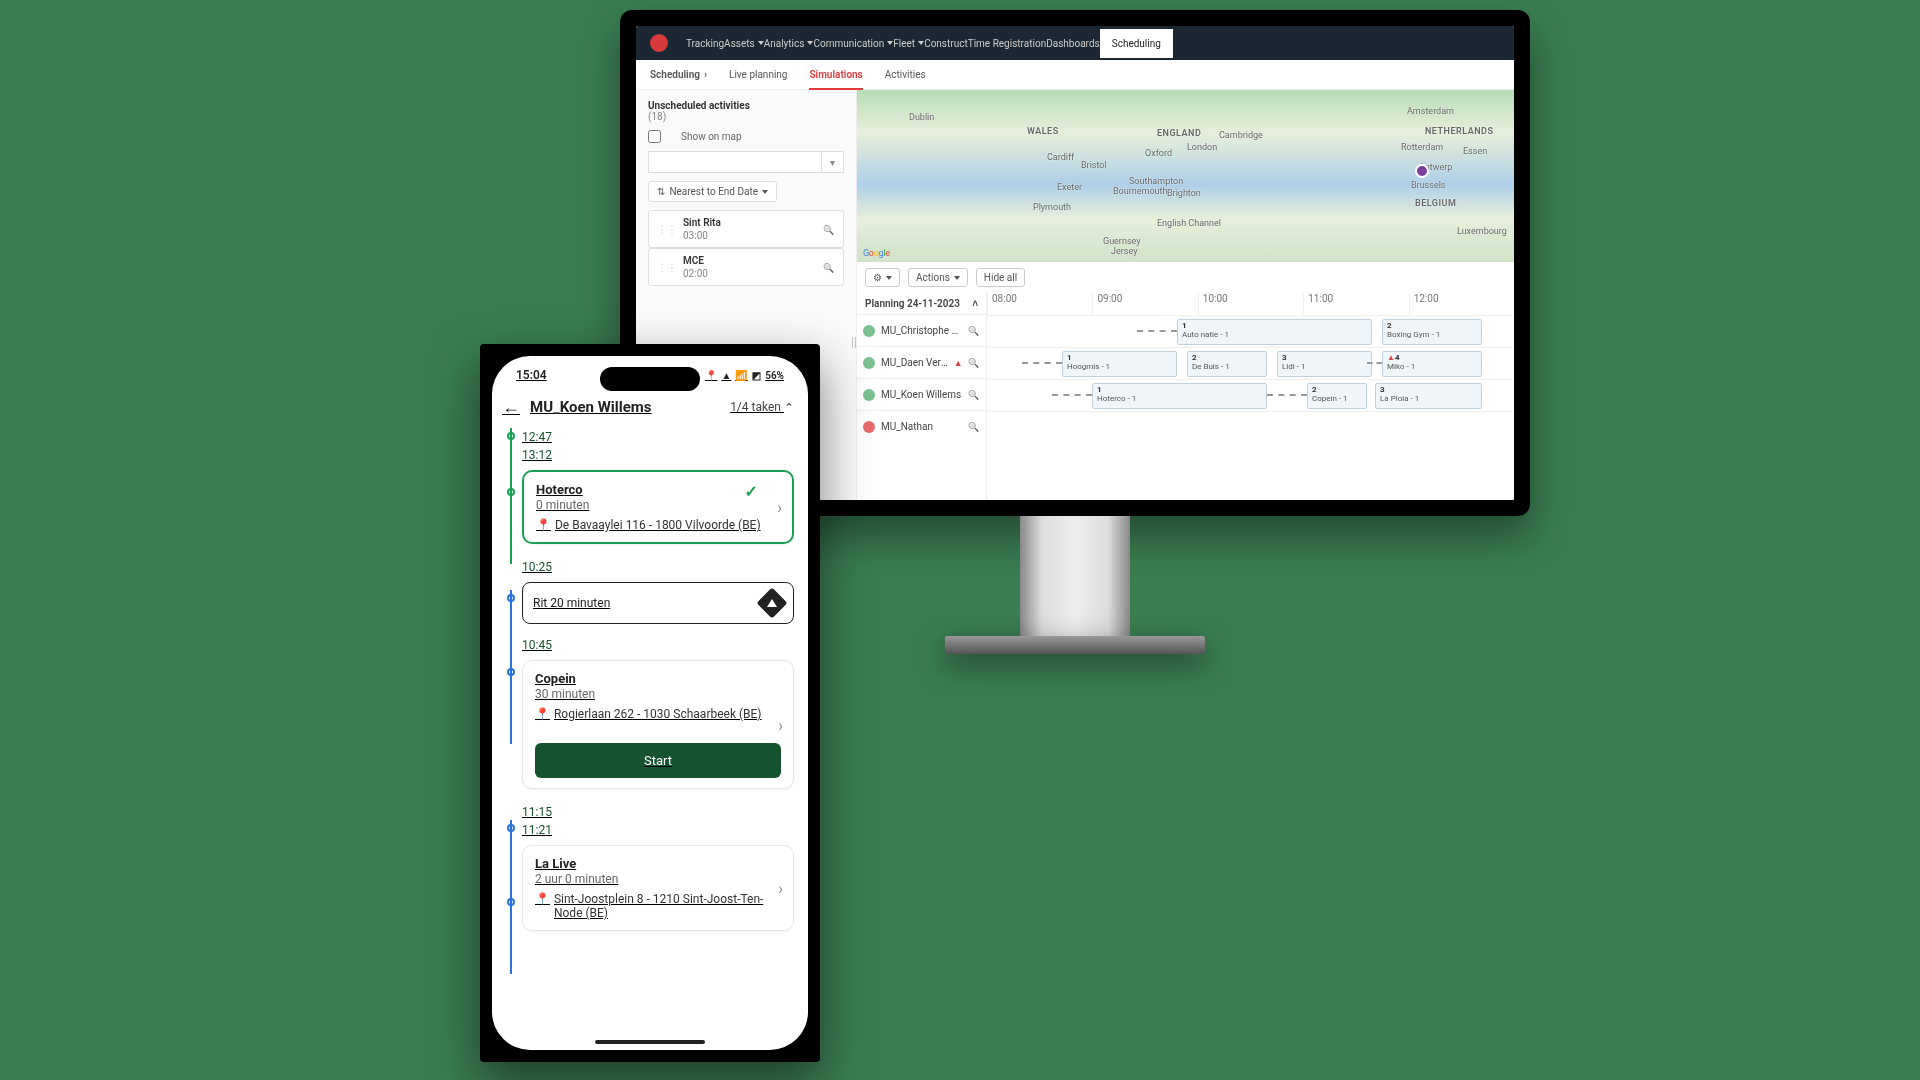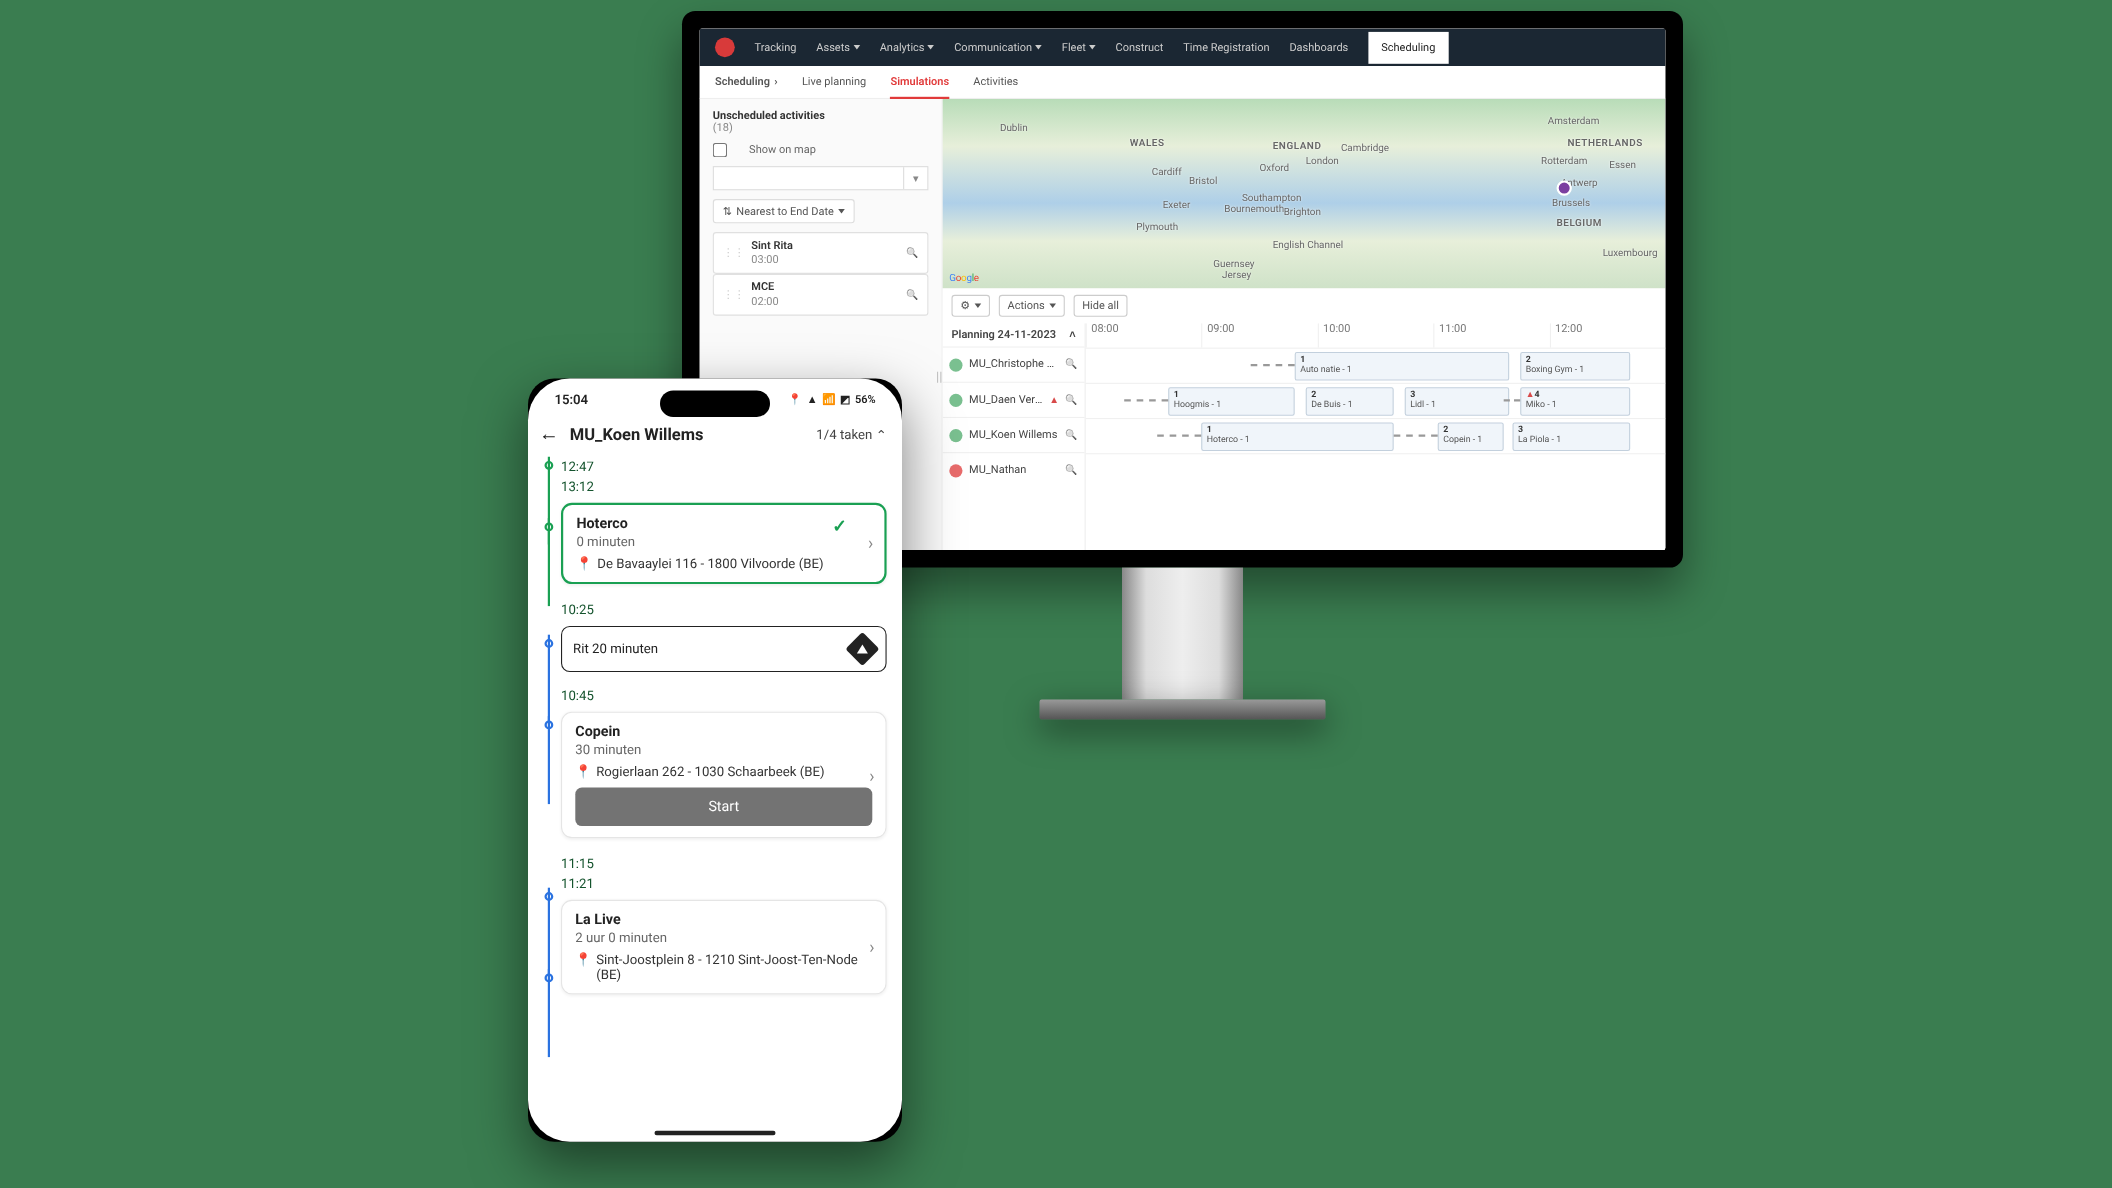--- a/index.html
+++ b/index.html
@@ -64,21 +64,21 @@
 .schedright { flex: 1; position: relative; }
 .timehdr { height: 22px; display: flex; color: #777; }
 .timehdr div { flex: 1; text-align: left; padding-left: 4px; border-left: 1px solid #f0f0f0; }
 .timerow { height: 32px; border-top: 1px solid #f0f0f0; position: relative; }
 .task { position: absolute; top: 3px; height: 26px; border: 1px solid #c3d0dd; background: #f0f5fa; border-radius: 2px; padding: 1px 4px; font-size: 8px; color: #555; overflow: hidden; }
 .task .num { font-weight: 700; color: #333; display: block; }
 .dashes { position: absolute; top: 14px; height: 1px; border-top: 2px dashed #999; }
 
 
 .phone { position: absolute; left: 480px; top: 344px; width: 340px; }
-.phone-frame { background: #000; border-radius: 24px; box-shadow: 0 20px 50px rgba(0,0,0,0.5); }
+.phone-frame { background: #000; border-radius: 4px; padding: 12px; box-shadow: 0 20px 50px rgba(0,0,0,0.5); text-decoration: underline; }
 .phone-screen { background: #fff; border-radius: 38px; overflow: hidden; height: 694px; position: relative; font-size: 12px; color: #222; }
 .notch { position: absolute; top: 11px; left: 50%; transform: translateX(-50%); width: 100px; height: 24px; background: #000; border-radius: 14px; }
 .statusbar { display: flex; justify-content: space-between; padding: 12px 24px 4px; font-size: 12px; font-weight: 600; position: relative; }
 .status-icons { display: flex; gap: 4px; align-items: center; font-size: 10px; }
 
 .app-hdr { display: flex; align-items: center; padding: 10px 14px 10px 10px; gap: 10px; }
 .app-hdr .back { font-size: 18px; font-weight: 600; }
 .app-hdr .title { font-weight: 700; flex: 1; font-size: 15px; }
 .app-hdr .count { font-size: 12px; color: #444; }
 .app-hdr .chev-up { transform: rotate(180deg); display: inline-block; }
@@ -94,37 +94,37 @@
 .navicon { width: 22px; height: 22px; background: #222; transform: rotate(45deg); border-radius: 3px; display: flex; align-items: center; justify-content: center; }
 .navicon::after { content: ''; width: 0; height: 0; border-left: 5px solid transparent; border-right: 5px solid transparent; border-bottom: 8px solid #fff; transform: rotate(-45deg); }
 .stopcard { border: 1px solid #e5e5e5; border-radius: 10px; padding: 10px 12px; margin: 6px 0 14px; position: relative; box-shadow: 0 1px 3px rgba(0,0,0,0.06); }
 .stopcard.active { border: 2px solid #1aa053; }
 .stopcard .name { font-weight: 700; font-size: 13px; }
 .stopcard .dur { color: #666; font-size: 12px; margin-top: 1px; }
 .stopcard .addr { color: #333; font-size: 12px; margin-top: 6px; display: flex; align-items: flex-start; gap: 4px; }
 .stopcard .pin { font-size: 12px; }
 .stopcard .chev { position: absolute; right: 10px; top: 50%; transform: translateY(-50%); color: #888; }
 .stopcard .check { position: absolute; right: 34px; top: 10px; color: #1aa053; font-size: 16px; font-weight: 700; }
-.startbtn { background: #737373; color: #fff; text-align: center; padding: 10px; border-radius: 6px; margin-top: 8px; font-size: 13px; }
+.startbtn { background: #14532d; color: #fff; text-align: center; padding: 10px; border-radius: 6px; margin-top: 22px; font-size: 13px; }
 
 .home-indicator { position: absolute; bottom: 6px; left: 50%; transform: translateX(-50%); width: 110px; height: 4px; background: #222; border-radius: 3px; }
 
 .mag-icon::before { content: '🔍'; font-size: 9px; filter: grayscale(1); }
 .chevron-right::after { content: '›'; font-size: 16px; color: #888; }
 </style>
 </head>
 <body>
 
 <div class="monitor">
   <div class="monitor-screen">
     <div class="monitor-inner">
 
       <div class="topbar">
         <div class="logo"></div>
-        <div id="nav-items" style="display: flex; gap: 18px; align-items: center; flex: 1 1 0%;">
+        <div id="nav-items" style="display: flex; align-items: center; flex: 1 1 0%;">
             <div class="navitem">
               <span>Tracking</span>
             </div>
             <div class="navitem">
               <span>Assets</span>
               <span class="caret-down"></span>
             </div>
             <div class="navitem">
               <span>Analytics</span>
               <span class="caret-down"></span>

